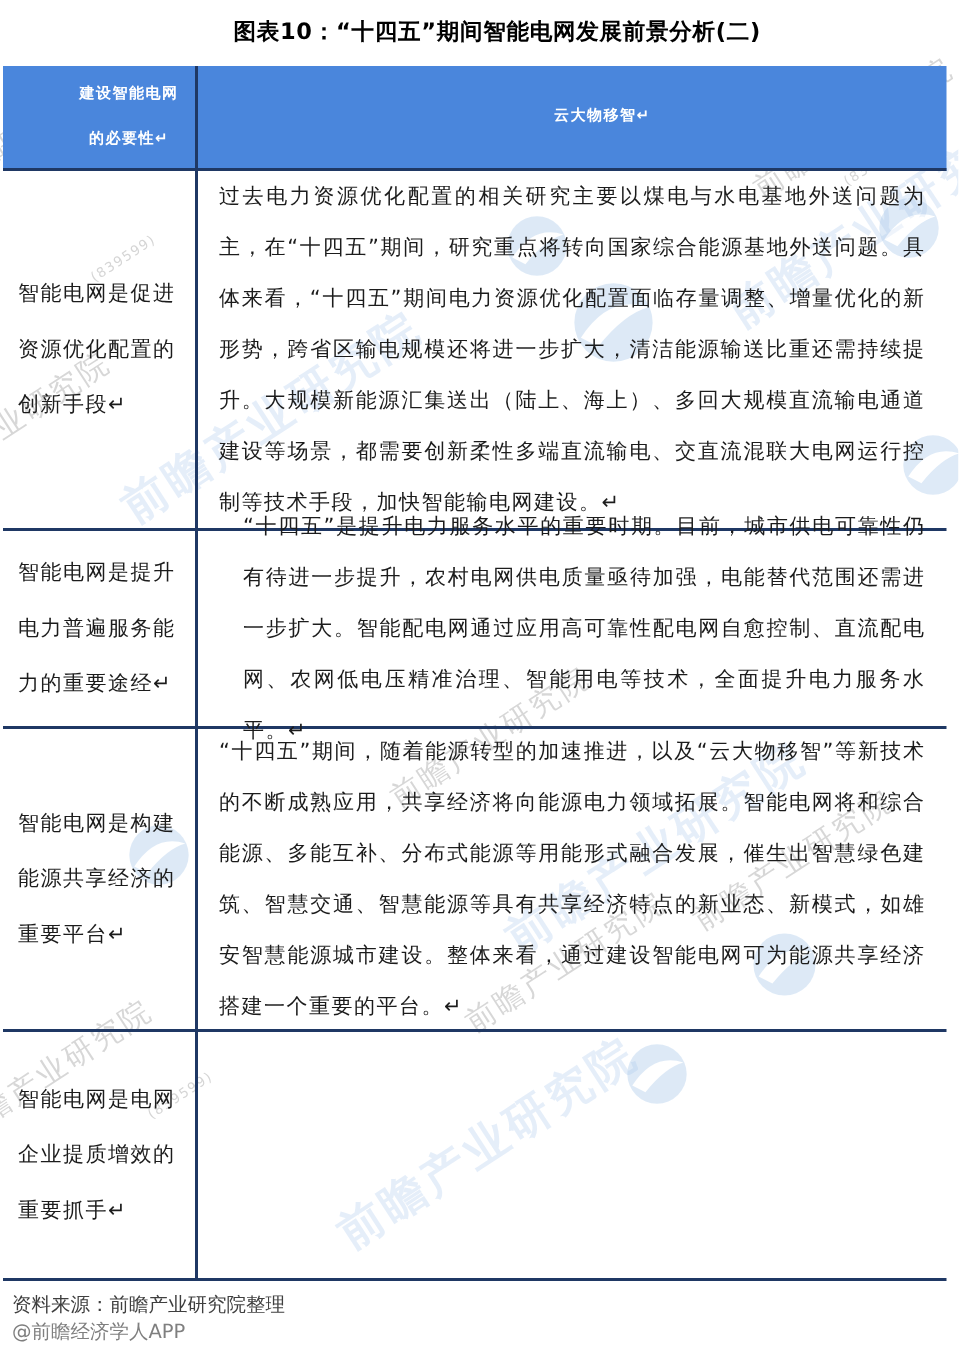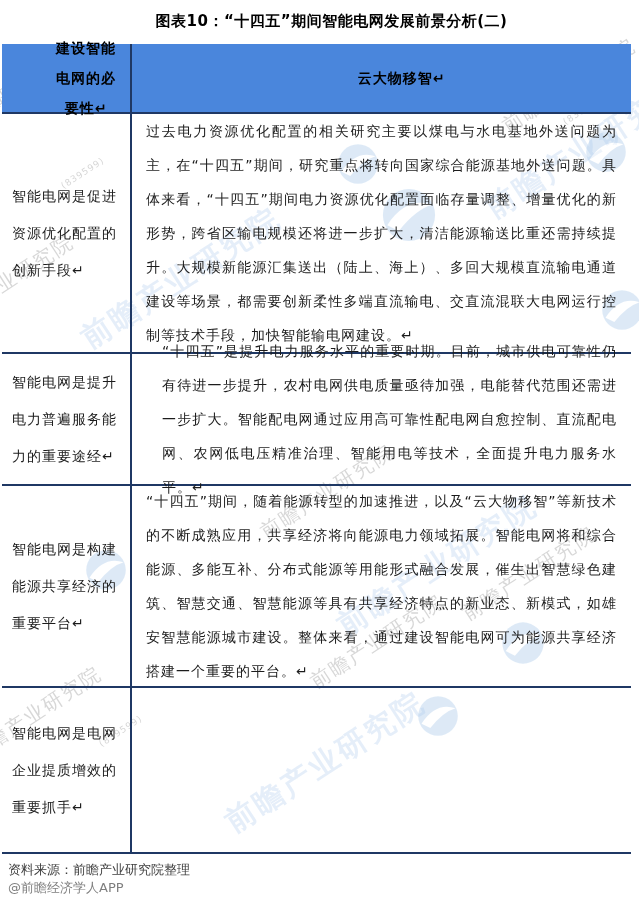--- a/index.html
+++ b/index.html
@@ -42,23 +42,23 @@
   .cell-right {
     flex: 1;
     display: flex;
     align-items: center;
     padding: 0 14px;
   }
   .row-header { height: 70px; background: #4a86dc; border-bottom: 2px solid #1f3864; }
   .row-header .cell-left { justify-content: center; text-align: center; }
   .row-header .cell-right { justify-content: center; text-align: center; }
   .header-text {
-    color: #000000;
+    color: #ffffff;
     font-weight: bold;
-    font-size: 14px;
+    font-size: 10px;
     line-height: 30px;
     letter-spacing: 1px;
     margin-left: 40px;
   }
   .row-0 { height: 240px; }
   .row-1 { height: 132px; gap: 16px; }
   .row-2 { height: 202px; }
   .row-3 { height: 166px; }
   .necessity-text {
     font-size: 14px;

